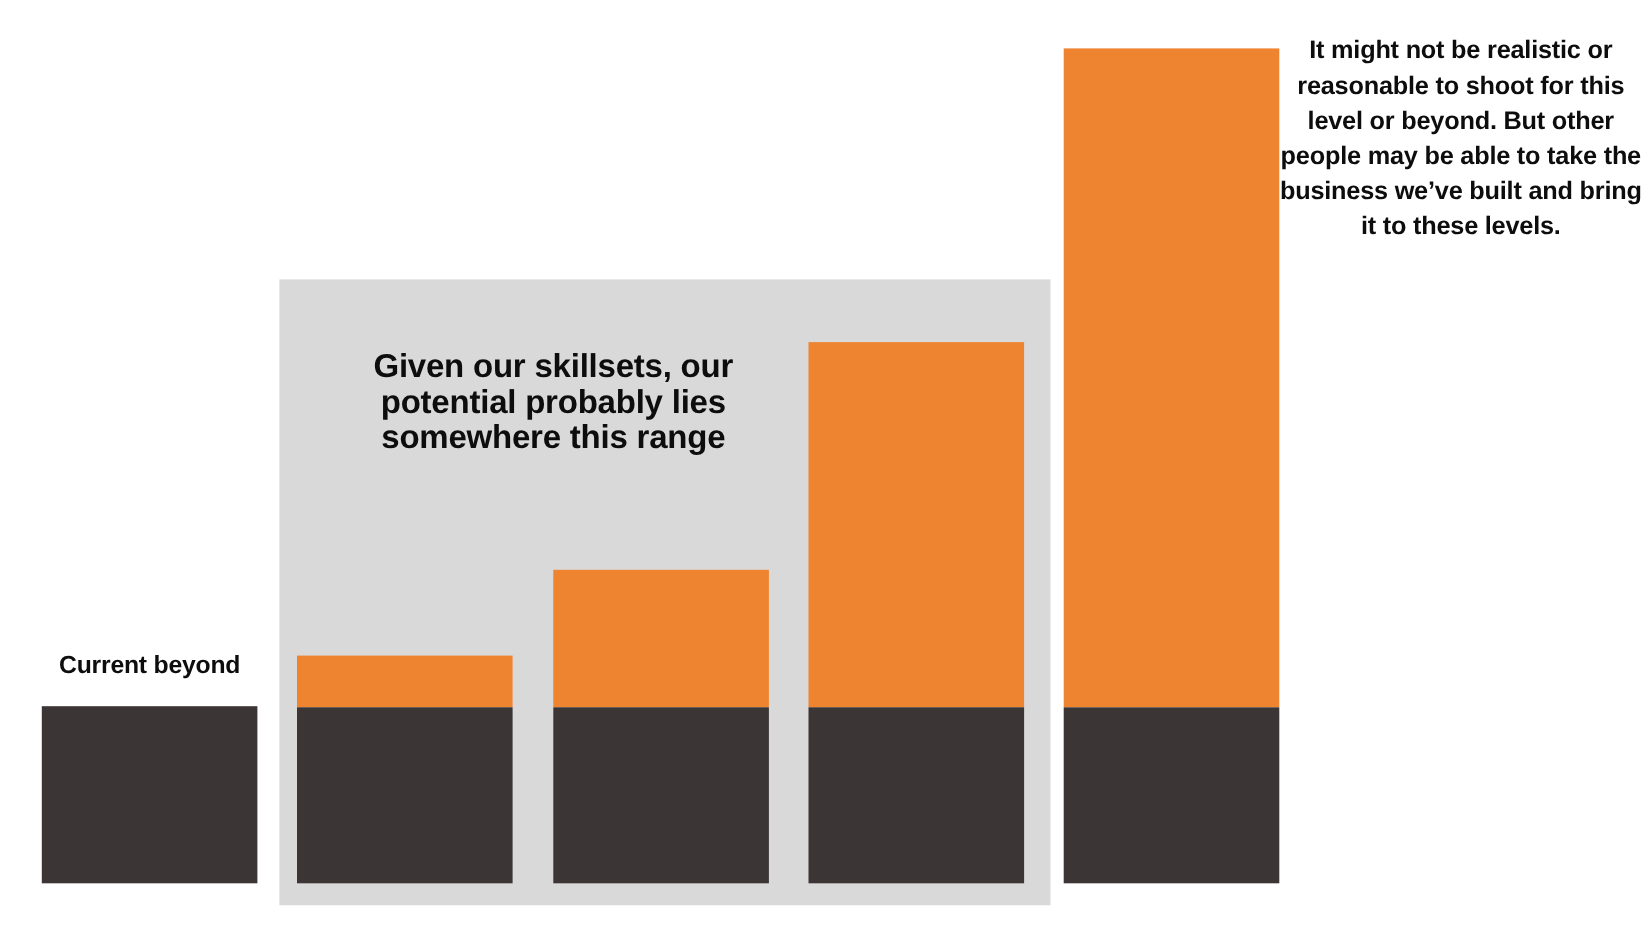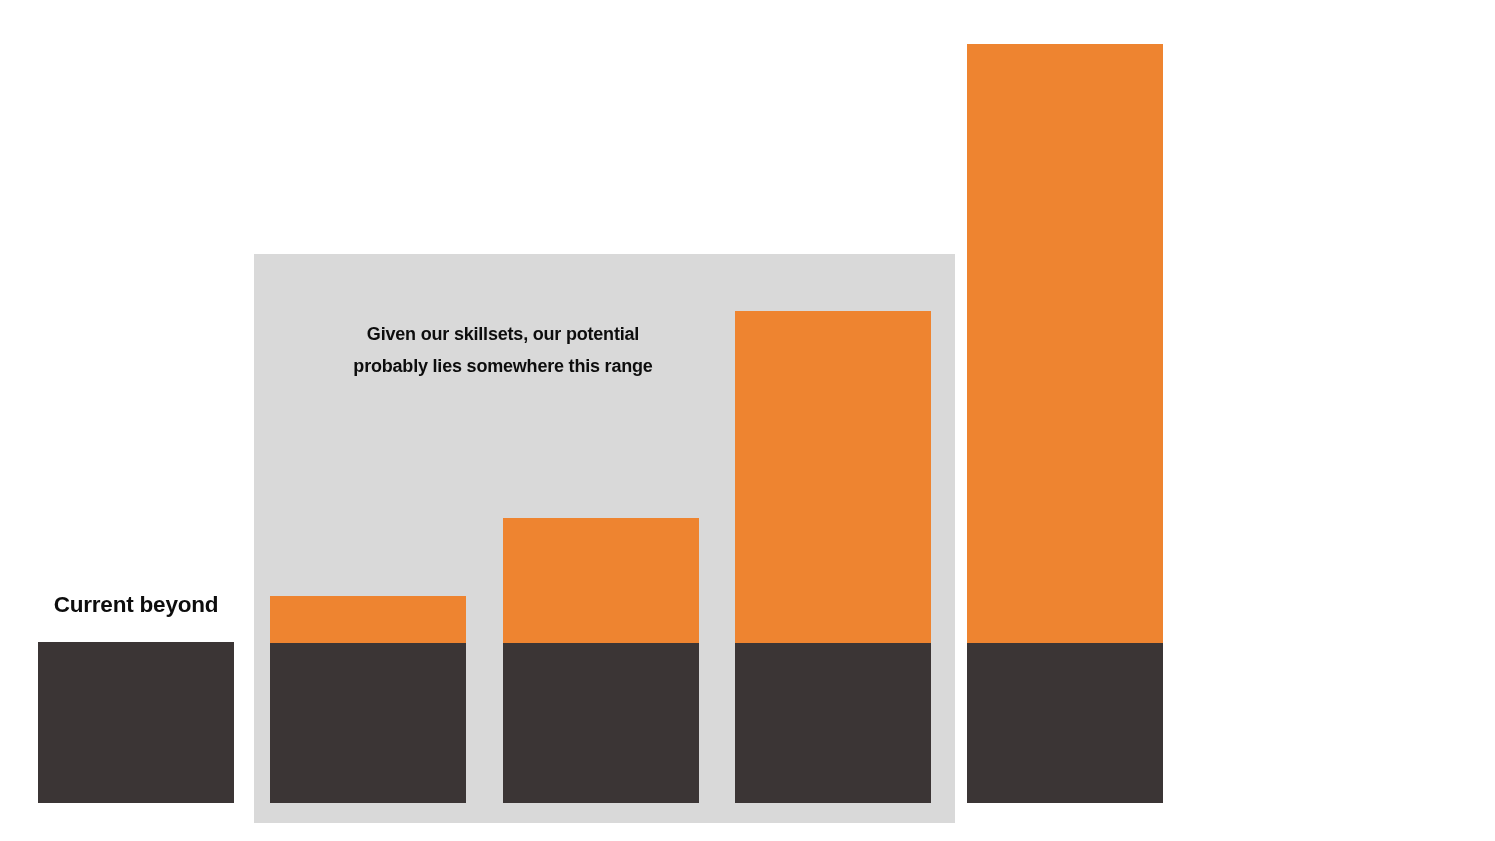--- a/index.html
+++ b/index.html
@@ -48,21 +48,21 @@
     font-weight: bold;
     color: #0d0d0d;
     text-align: center;
     line-height: 32px;
     letter-spacing: -0.2px;
   }
   .annot-band {
     left: 336px;
     top: 318px;
     width: 334px;
-    font-size: 18px;
+    font-size: 30px;
   }
   .annot-right {
     left: 1163px;
     top: 29px;
     width: 330px;
     font-size: 23px;
   }
   .bar-label {
     position: absolute;
     font-weight: bold;
@@ -106,14 +106,15 @@
 
   <div class="bar" id="bar-4" style="left: 967px; width: 196px; height: 759px;">
     <div class="bar-seg seg-potential" style="height: 599px;"></div>
     <div class="bar-seg seg-current" style="height: 160px;"></div>
   </div>
 
   <div class="bar-label label-current">Current beyond</div>
 
   <div class="annot annot-band">Given our skillsets, our potential probably lies somewhere this range</div>
 
+  <div class="annot annot-right">It might not be realistic or reasonable to shoot for this level or beyond. But other people may be able to take the business we’ve built and bring it to these levels.</div>
 
 </div>
 
 </body></html>

